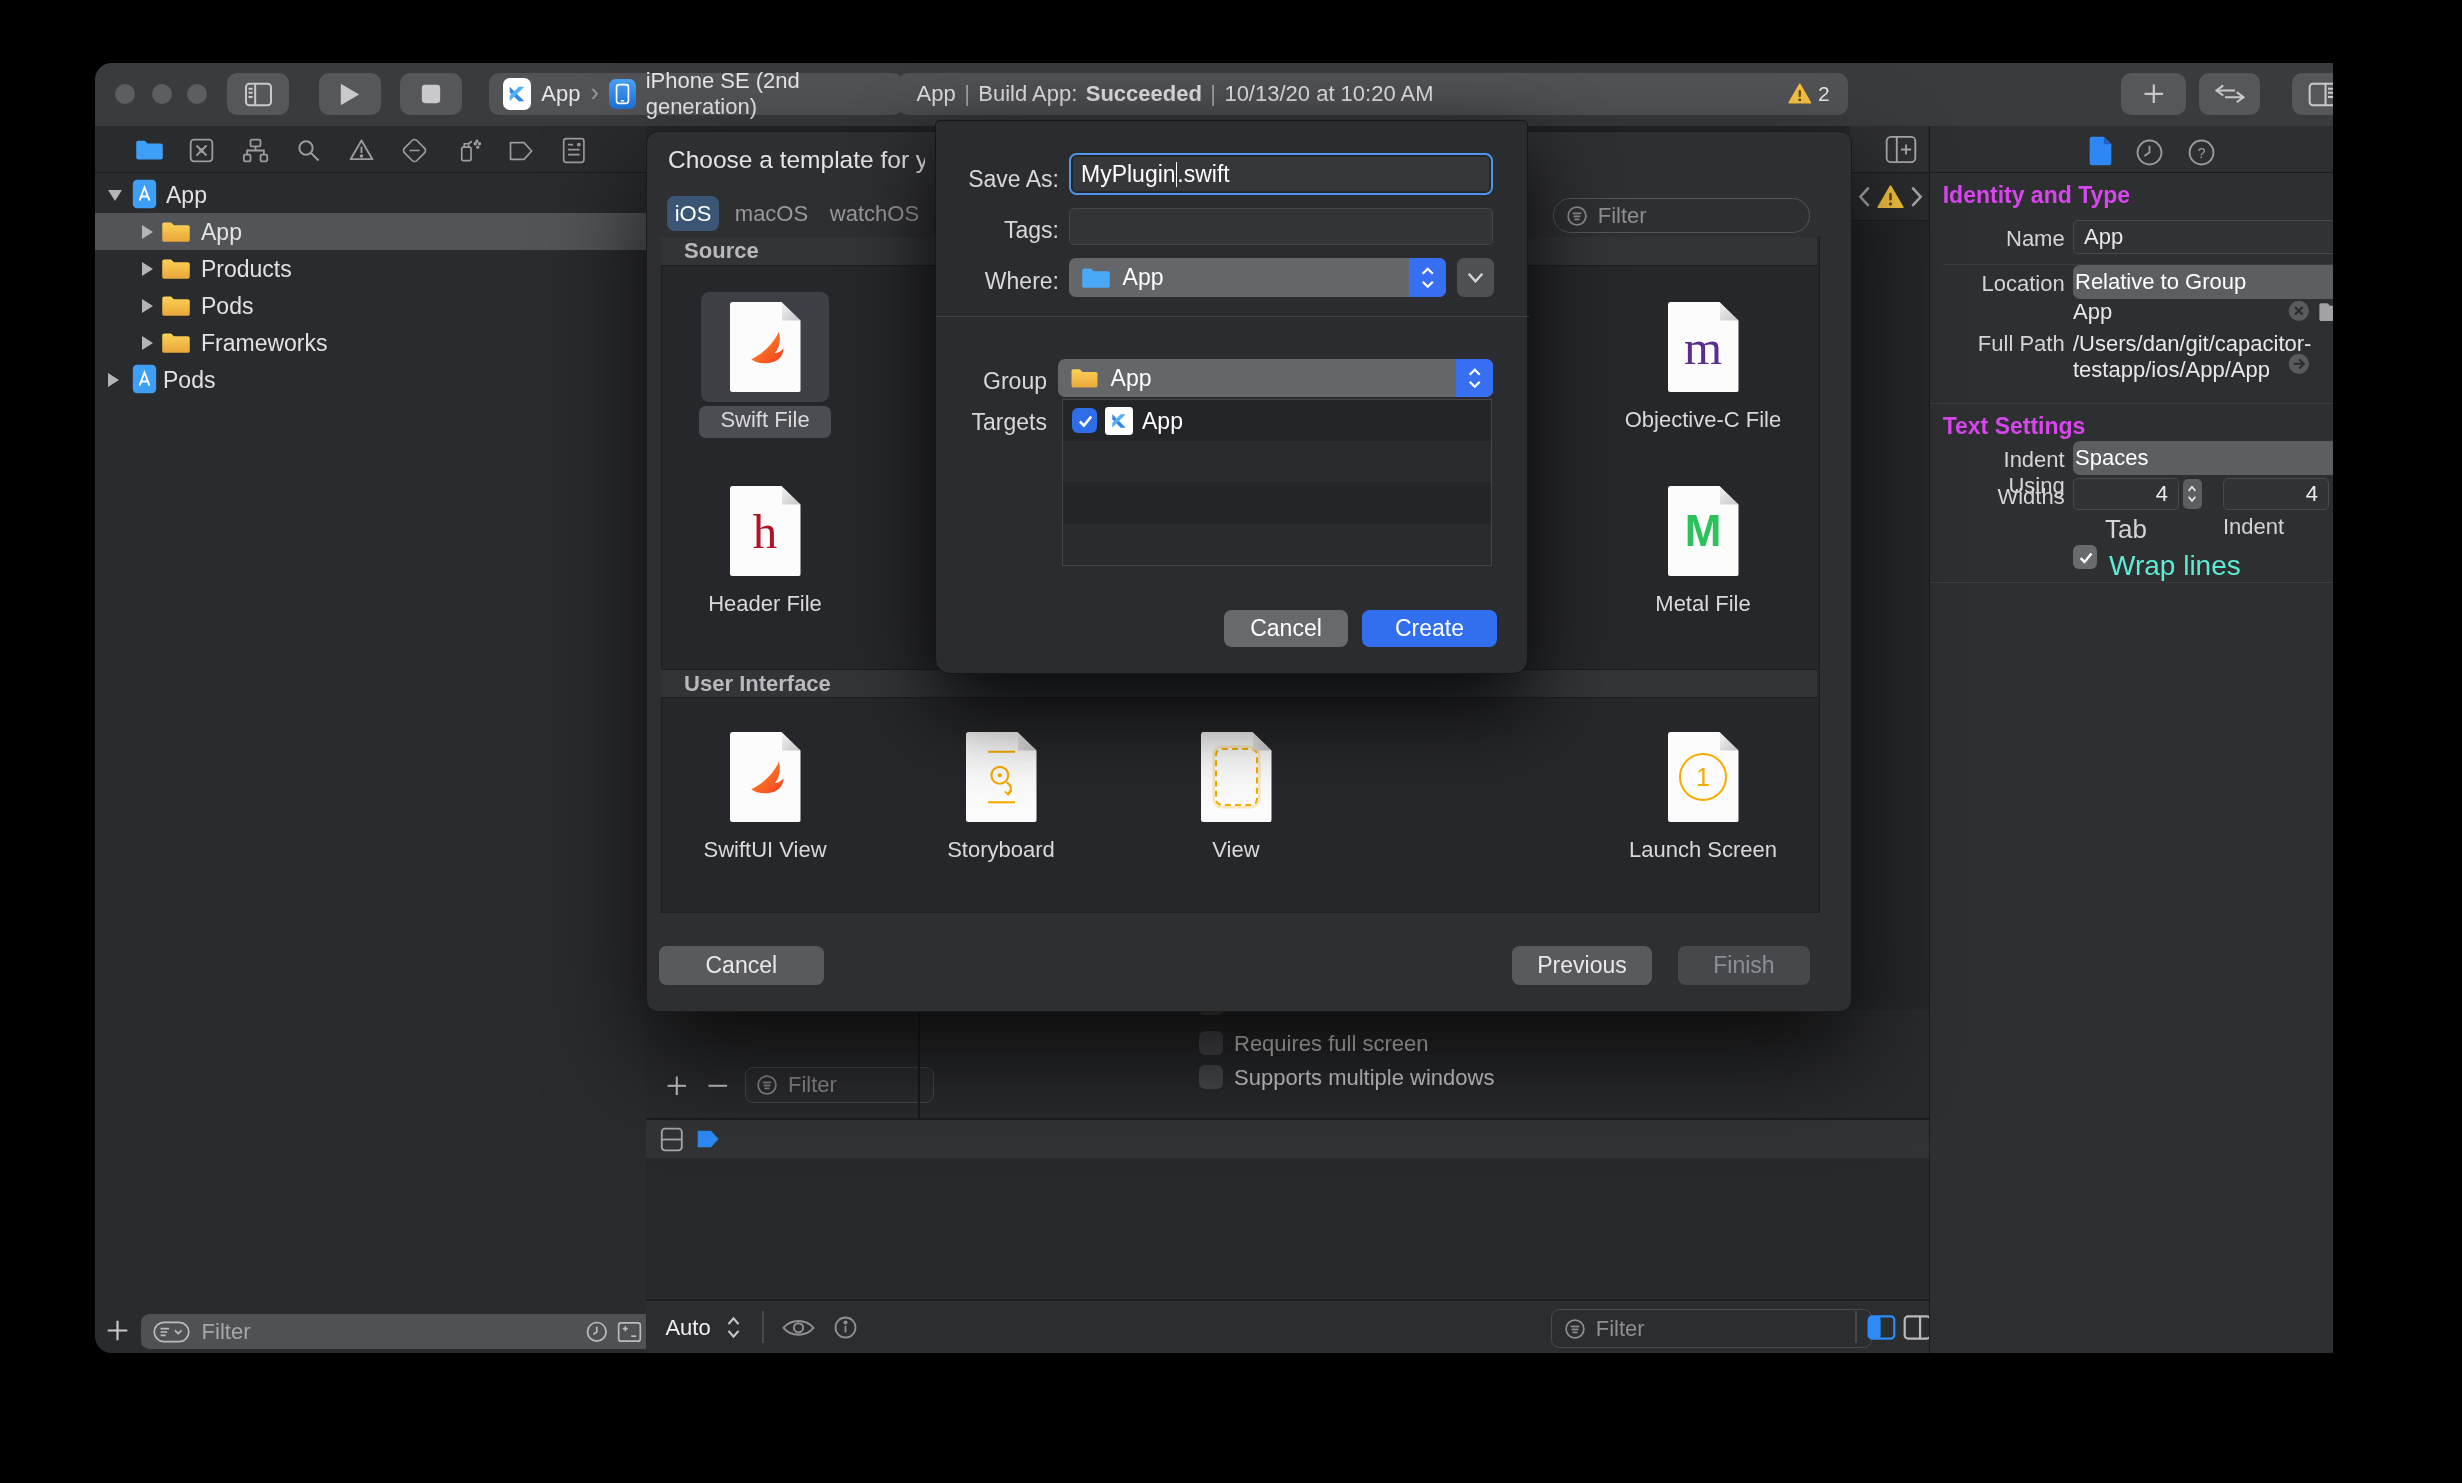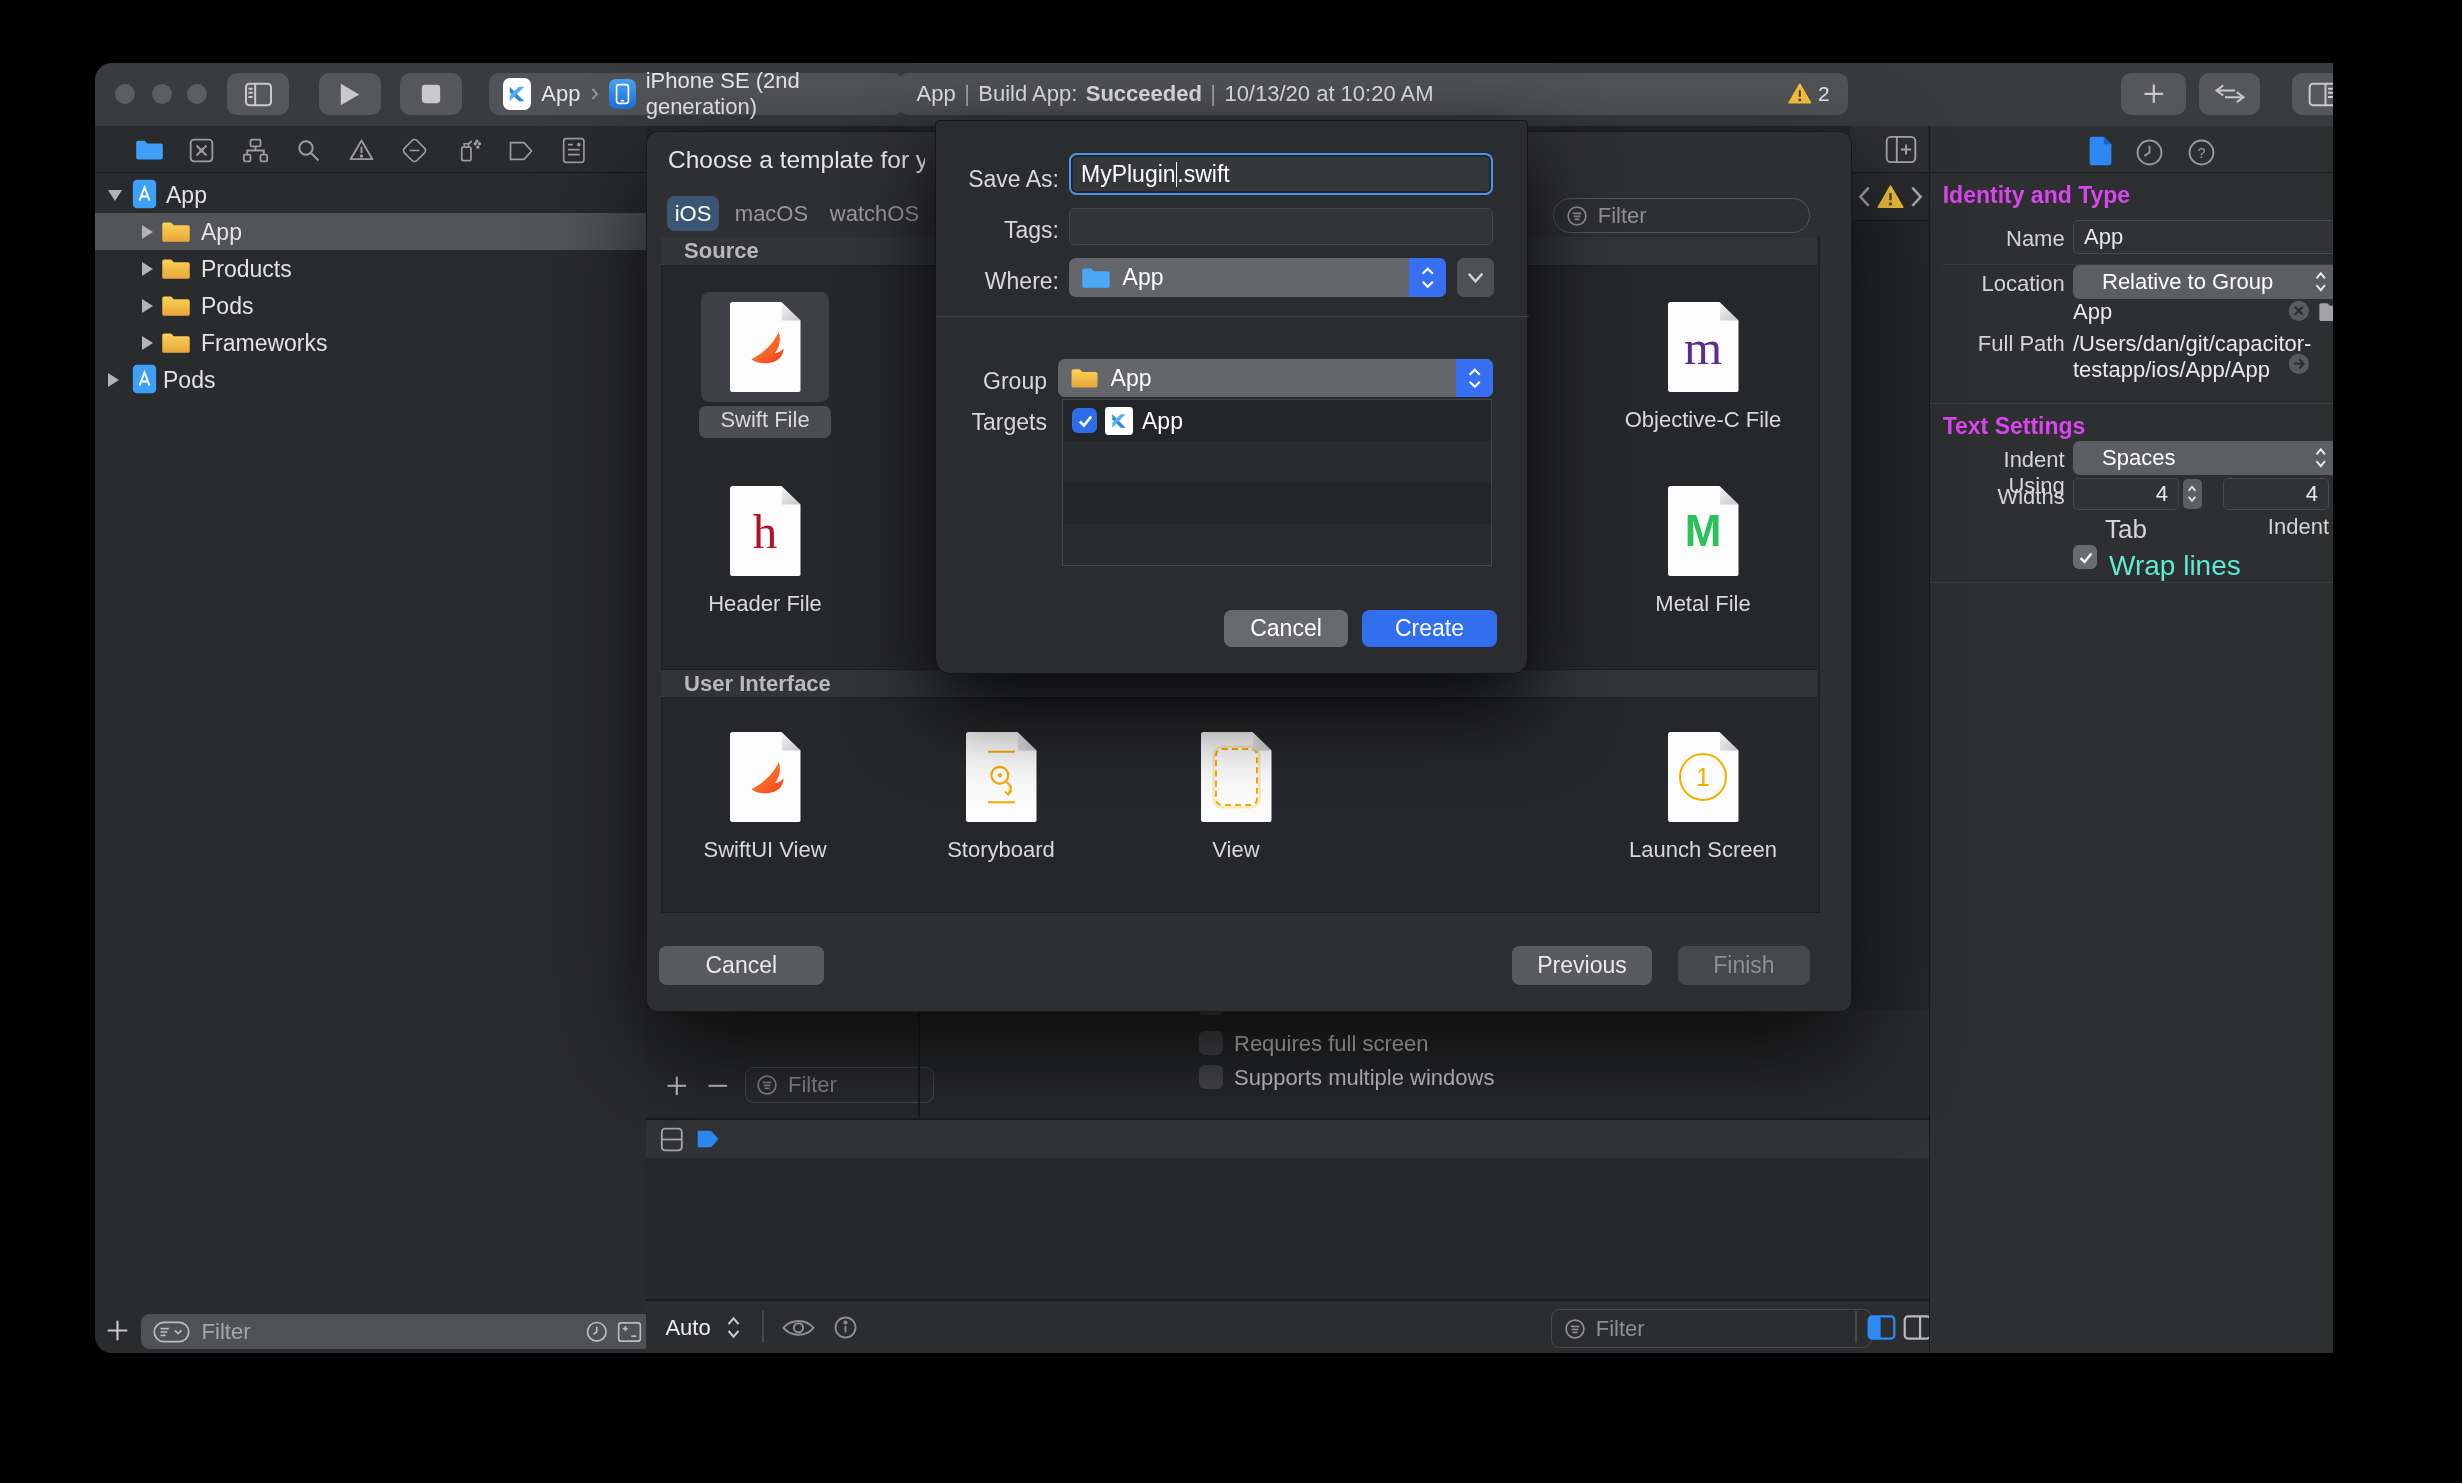--- a/index.html
+++ b/index.html
@@ -20,21 +20,21 @@
   .navrow{position:absolute;left:0;width:551px;height:37px;font-size:23px;color:#e2e2e4;}
   .tri{position:absolute;top:11.8px;width:0;height:0;border-top:7.6px solid transparent;border-bottom:7.6px solid transparent;border-left:11px solid #b4b4b8;}
   .trid{position:absolute;top:14.3px;width:0;height:0;border-left:7.6px solid transparent;border-right:7.6px solid transparent;border-top:11px solid #b4b4b8;}
   .rowlbl{position:absolute;top:5.9px;}
   .ffield{position:absolute;background:#4f5154;border-radius:8.4px;display:flex;align-items:center;color:#a7a7ab;font-size:22px;}
   .ffield2{position:absolute;background:#2c2d30;border:1.7px solid #4a4b4e;border-radius:8.4px;display:flex;align-items:center;color:#8e8e93;font-size:22px;}
   
   .insp{position:absolute;left:1834px;top:63px;width:440px;height:1227px;background:#2e2f31;border-left:1.7px solid #1b1c1e;}
   .ilbl{position:absolute;font-size:22px;color:#d4d4d6;text-align:right;}
   .ifield{position:absolute;background:#313236;border:0.8px solid #48494c;border-radius:5px;font-size:22px;color:#e8e8ea;display:flex;align-items:center;padding:0 10px;box-sizing:border-box;}
-  .ipopup{position:absolute;background:#5c5e62;border-radius:6.8px;font-size:22px;color:#fff;display:flex;align-items:center;padding:0 29px;box-sizing:border-box;}
+  .ipopup{position:absolute;background:#5c5e62;border-radius:6.8px;font-size:22px;color:#fff;display:flex;align-items:center;padding:0 2px;box-sizing:border-box;}
   .ihead{position:absolute;font-size:23px;font-weight:bold;color:#d946ef;}
   .hl{position:absolute;background:#1b1c1e;}
   .hl2{position:absolute;background:#3b3c3e;}
   
   .dialog{position:absolute;left:551px;top:68px;width:1204px;height:879px;background:#2e2f31;border:0.8px solid #1a1a1c;
     border-radius:11.8px;box-shadow:0 42px 101px rgba(0,0,0,.75);z-index:10;}
   .tab{position:absolute;top:64px;height:35px;border-radius:7.6px;display:flex;align-items:center;justify-content:center;font-size:22px;color:#98989d;}
   .tabsel{background:#3a5674;color:#fff;}
   .gridbox{position:absolute;left:13.5px;top:105px;width:1159px;height:676px;border:1.7px solid #1d1e20;background:#26272a;box-sizing:border-box;}
   .secbar{position:absolute;left:0;width:1156px;height:29px;background:#323438;border-bottom:0.8px solid #1d1e20;
@@ -568,21 +568,21 @@
     </div>
     <span class="a" style="left:403px;top:353px;width:18.6px;height:30px;background:#5c5e62;border-radius:5px;display:flex;flex-direction:column;align-items:center;justify-content:center;gap:2.5px">
       <svg width="10" height="7.6" viewBox="0 0 12 9" fill="none" stroke="#e8e8ea" stroke-width="2">
             <path d="M2 7 L6 2 L10 7"></path>
           </svg>
       <svg width="10" height="7.6" viewBox="0 0 12 9" fill="none" stroke="#e8e8ea" stroke-width="2">
             <path d="M2 2 L6 7 L10 2"></path>
           </svg>
         </span>
     <div class="a" style="left:143px;top:388px;width:106px;text-align:center;font-size:26px;color:#d4d4d6">Tab</div>
-    <div class="a" style="left:293px;top:388px;width:106px;text-align:right;font-size:22px;color:#d4d4d6">Indent</div>
+    <div class="a" style="left:293px;top:388px;width:106px;text-align:left;font-size:22px;color:#d4d4d6">Indent</div>
 
     <span class="a" style="left:143px;top:419px;width:23.6px;height:23.6px;border-radius:5.9px;background:#6a6b6e;display:flex;align-items:center;justify-content:center">
       <svg width="18.6" height="18.6" viewBox="0 0 24 24" fill="none" stroke="#fff" stroke-width="3">
             <use href="#checkp"></use>
           </svg>
         </span>
     <div class="a" style="left:179px;top:424px;font-size:28px;color:#5eead4">Wrap lines</div>
     <div class="hl2" style="left:0;top:456px;width:440px;height:0.8px"></div>
   </div>
 

